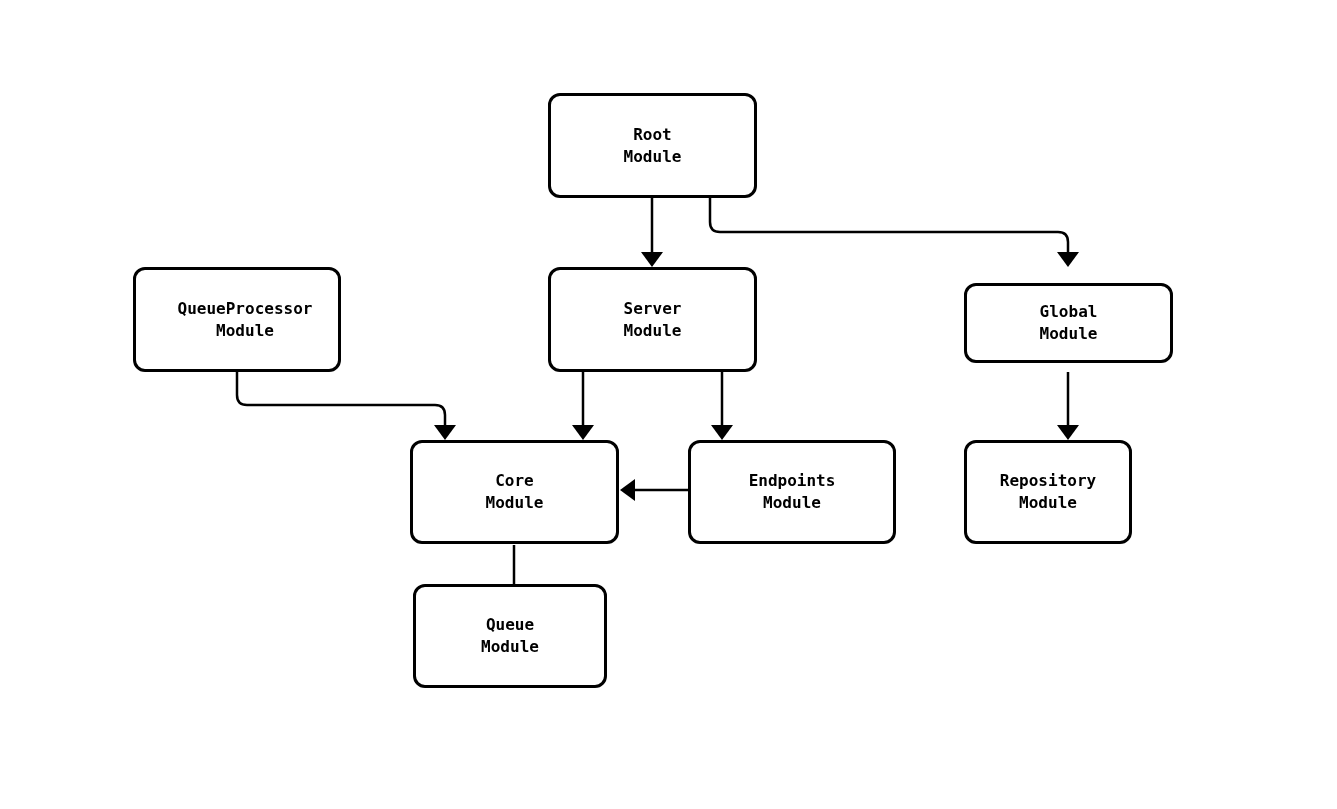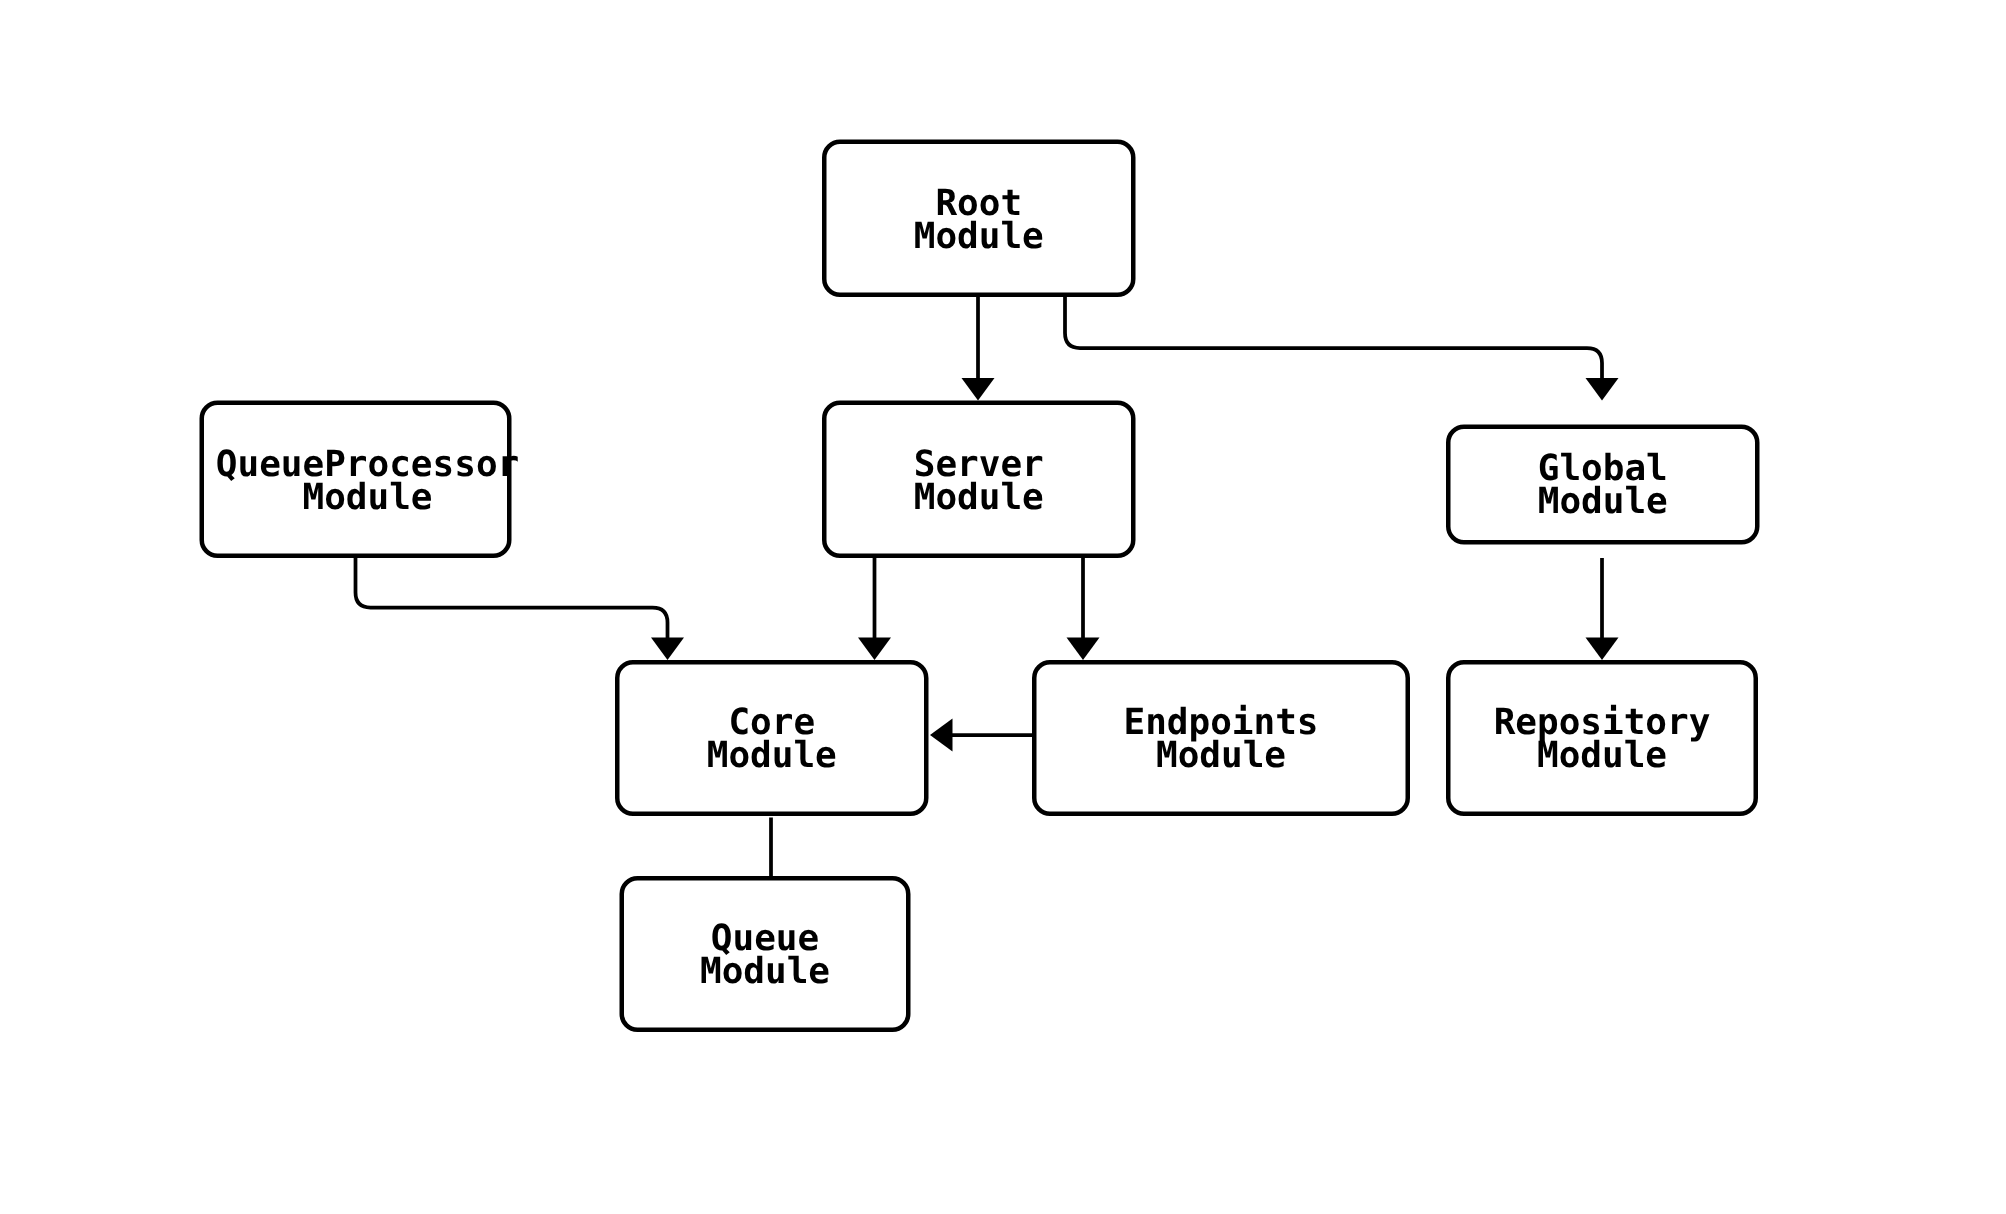--- a/index.html
+++ b/index.html
@@ -26,32 +26,32 @@
     box-sizing: border-box;
     border: 3px solid #000000;
     border-radius: 12px;
     background: #ffffff;
     display: flex;
     align-items: center;
     justify-content: center;
     text-align: center;
     font-family: "DejaVu Sans Mono", "Liberation Mono", monospace;
     font-weight: bold;
-    font-size: 24px;
+    font-size: 16px;
     line-height: 22px;
     color: #000000;
     white-space: pre-line;
   }
   #node-root        { left: 548px; top:  93px; width: 209px; height: 105px; }
   #node-server      { left: 548px; top: 267px; width: 209px; height: 105px; }
   #node-queueprocessor { left: 133px; top: 267px; width: 208px; height: 105px; padding-left: 16px; }
   #node-global      { left: 964px; top: 283px; width: 209px; height: 80px; justify-content: center; }
   #node-core        { left: 410px; top: 440px; width: 209px; height: 104px; }
-  #node-endpoints   { left: 688px; top: 440px; width: 252px; height: 104px; }
-  #node-repository  { left: 964px; top: 440px; width: 208px; height: 104px; }
+  #node-endpoints   { left: 688px; top: 440px; width: 208px; height: 104px; }
+  #node-repository  { left: 964px; top: 440px; width: 168px; height: 104px; }
   #node-queue       { left: 413px; top: 584px; width: 194px; height: 104px; }
 </style>
 </head>
 <body>
 
 <div class="canvas">
 
   <svg id="svg-edges" viewBox="0 0 1337 809" xmlns="http://www.w3.org/2000/svg">
       <g>
         <path d="M652,198 L652,253" fill="none" stroke="#000000" stroke-width="2.5"></path>

